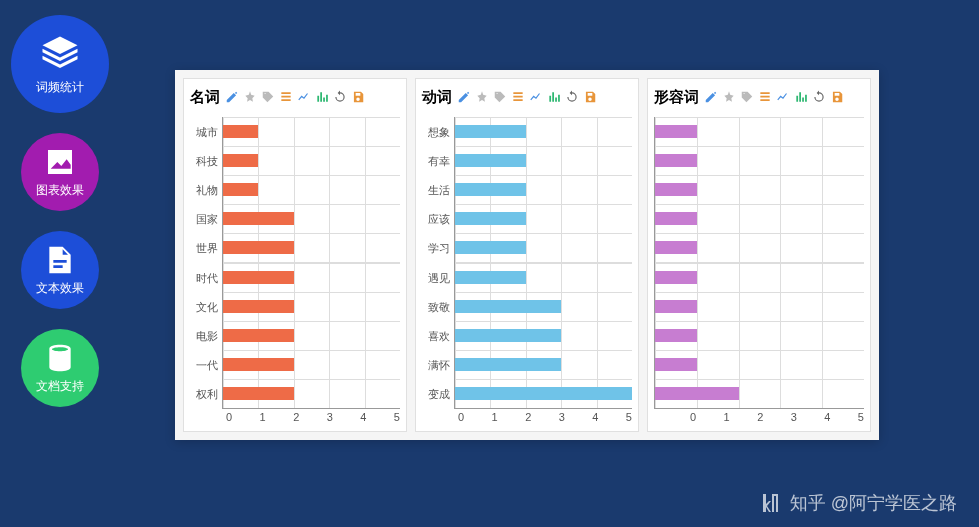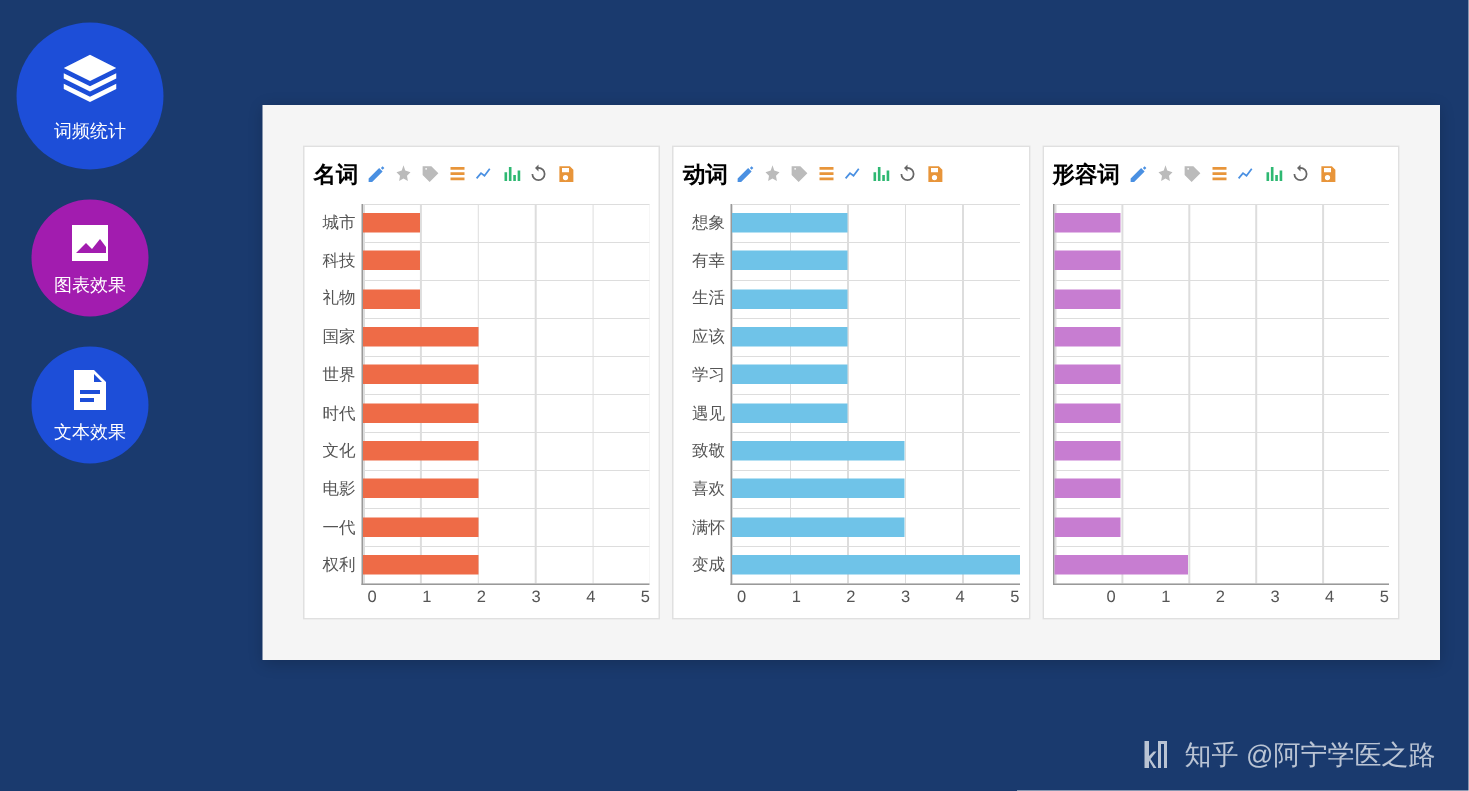--- a/index.html
+++ b/index.html
@@ -6,21 +6,21 @@
 body{width:979px;height:527px;background:#1a3a6e;position:relative;overflow:hidden}
 .sidebar{position:absolute;left:0;top:10px;width:120px;display:flex;flex-direction:column;align-items:center;gap:20px;padding-top:5px}
 .nav-btn{width:78px;height:78px;border-radius:50%;display:flex;flex-direction:column;align-items:center;justify-content:center;cursor:pointer;color:#fff;font-size:12px;gap:4px}
 .nav-btn.big{width:98px;height:98px}
 .nav-btn.orange{background:#1d4ed8}
 .nav-btn.red{background:#a21caf}
 .nav-btn.blue{background:#1d4ed8}
 .nav-btn.green{background:#2ecc71}
 .nav-btn svg{width:32px;height:32px;fill:#fff}
 .nav-btn.big svg{width:42px;height:42px}
-.content{position:absolute;left:175px;top:70px;width:785px;height:370px;background:#f5f5f5;box-shadow:0 2px 10px rgba(0,0,0,0.2);padding:27px;display:flex;gap:8px}
+.content{position:absolute;left:175px;top:70px;width:704px;height:370px;background:#f5f5f5;box-shadow:0 2px 10px rgba(0,0,0,0.2);padding:8px;display:flex;gap:8px}
 .chart-box{flex:1;background:#fff;border:1px solid #e0e0e0;padding:8px 6px;display:flex;flex-direction:column}
 .chart-header{display:flex;align-items:center;gap:2px;margin-bottom:10px;height:20px}
 .chart-title{font-weight:bold;font-size:15px;margin-right:2px}
 .tool-icon{width:16px;height:16px;display:inline-flex;align-items:center;justify-content:center;cursor:pointer}
 .tool-icon svg{width:14px;height:14px}
 .chart-body{flex:1;position:relative;display:flex}
 .y-labels{display:flex;flex-direction:column;justify-content:space-around;font-size:11px;color:#555;text-align:right;padding-right:4px;width:32px}
 .y-labels div{height:16px;line-height:16px}
 .plot-area{flex:1;position:relative;border-left:1px solid #999;border-bottom:1px solid #999;background-image:repeating-linear-gradient(to right,#ddd 0,#ddd 1px,transparent 1px,transparent 20%),repeating-linear-gradient(to bottom,#ddd 0,#ddd 1px,transparent 1px,transparent 10%)}
 .bars{position:absolute;inset:0;display:flex;flex-direction:column;justify-content:space-around}
@@ -44,20 +44,26 @@
         <path d="M21 3H3v18h18V3zM8 14l2-2 3 3 4-5 3 4v3H5l3-3z"></path>
       </svg>
     <span>图表效果</span>
   </div>
   <div class="nav-btn blue">
     <svg viewBox="0 0 24 24">
         <path d="M14 2H4v20h16V8l-6-6zm0 2l4 4h-4V4zM7 12h10v2H7v-2zm0 4h7v2H7v-2z"></path>
       </svg>
     <span>文本效果</span>
   </div>
+  <div class="nav-btn green">
+    <svg viewBox="0 0 24 24">
+        <path d="M12 2C8 2 4 3 4 5v14c0 2 4 3 8 3s8-1 8-3V5c0-2-4-3-8-3zm0 2c3 0 6 .7 6 1.5S15 7 12 7 6 6.3 6 5.5 9 4 12 4z"></path>
+      </svg>
+    <span>文档支持</span>
+  </div>
 </div>
 
 <div class="content">
 <div class="chart-box">
       <div class="chart-header">
         <span class="chart-title">名词</span>
         <span class="tool-icon">
           <svg viewBox="0 0 24 24">
             <path fill="#4a90e2" d="M3 17v4h4L19 9l-4-4L3 17zm18-12l-2-2-2 2 2 2 2-2z"></path>
           </svg>

